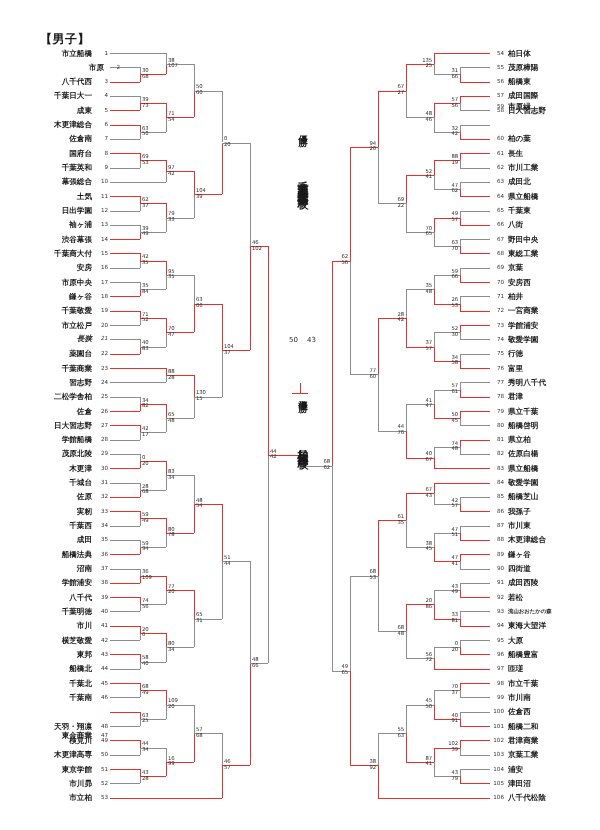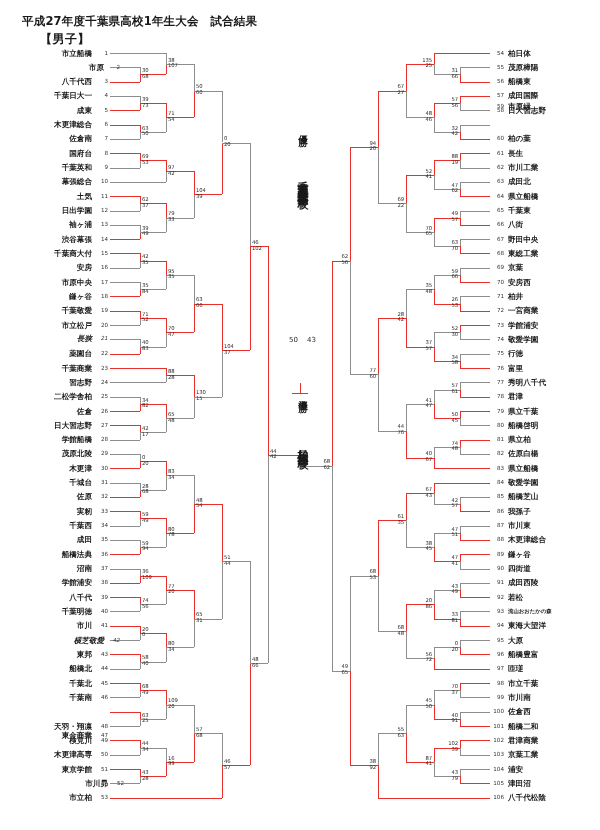--- a/index.html
+++ b/index.html
@@ -55,21 +55,20 @@
   .vtext.big{font-size:11px;letter-spacing:1.5px;}
   .finalscore{
     position:absolute;font-size:7px;color:#2b2b2b;white-space:nowrap;
   }
 </style>
 </head>
 <body>
 
 <div id="stage">
 
-  <div class="title">平成27年度千葉県高校1年生大会　試合結果</div>
   <div class="subtitle">【男子】</div>
 
   <div id="lines">
       <div class="seg h lose" style="left: 110px; top: 67.32px; width: 30px;"></div>
       <div class="seg h win" style="left: 110px; top: 81.64px; width: 30px;"></div>
       <div class="seg v lose" style="left: 140px; top: 67.32px; height: 7.16px;"></div>
       <div class="seg v win" style="left: 140px; top: 74.48px; height: 7.16px;"></div>
       <div class="seg h lose" style="left: 110px; top: 95.96px; width: 30px;"></div>
       <div class="seg h win" style="left: 110px; top: 110.28px; width: 30px;"></div>
       <div class="seg v lose" style="left: 140px; top: 95.96px; height: 7.16px;"></div>
@@ -646,21 +645,21 @@
         <span class="no">39</span>
       </div>
       <div class="team L" style="top: 605.98px; left: 0px; width: 110px;">
         <span class="nm">千葉明徳</span>
         <span class="no">40</span>
       </div>
       <div class="team L" style="top: 620.3px; left: 0px; width: 110px;">
         <span class="nm">市川</span>
         <span class="no">41</span>
       </div>
-      <div class="team L" style="top: 634.62px; left: 12px; width: 110px; font-style: italic;">
+      <div class="team L" style="top: 634.62px; left: 0px; width: 110px;">
         <span class="nm">横芝敬愛</span>
         <span class="no">42</span>
       </div>
       <div class="team L" style="top: 648.94px; left: 0px; width: 110px;">
         <span class="nm">東邦</span>
         <span class="no">43</span>
       </div>
       <div class="team L" style="top: 663.26px; left: 0px; width: 110px;">
         <span class="nm">船橋北</span>
         <span class="no">44</span>
@@ -686,21 +685,21 @@
         <span class="no">49</span>
       </div>
       <div class="team L" style="top: 749.18px; left: 0px; width: 110px;">
         <span class="nm">木更津高専</span>
         <span class="no">50</span>
       </div>
       <div class="team L" style="top: 763.5px; left: 0px; width: 110px;">
         <span class="nm">東京学館</span>
         <span class="no">51</span>
       </div>
-      <div class="team L" style="top: 777.82px; left: 0px; width: 110px; margin-left: 16px;">
+      <div class="team L" style="top: 777.82px; left: 0px; width: 110px;">
         <span class="nm">市川昴</span>
         <span class="no">52</span>
       </div>
       <div class="team L" style="top: 792.14px; left: 0px; width: 110px;">
         <span class="nm">市立柏</span>
         <span class="no">53</span>
       </div>
     </div>
   <div id="right-teams">
       <div class="team R" style="top: 47.5px; left: 490px; width: 110px;">

